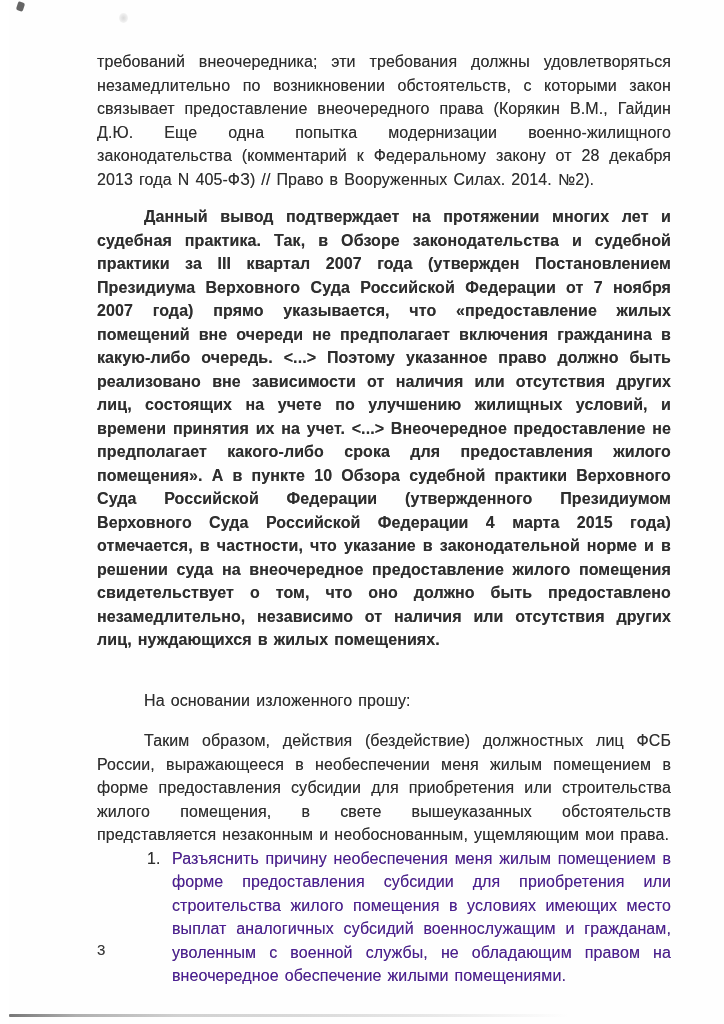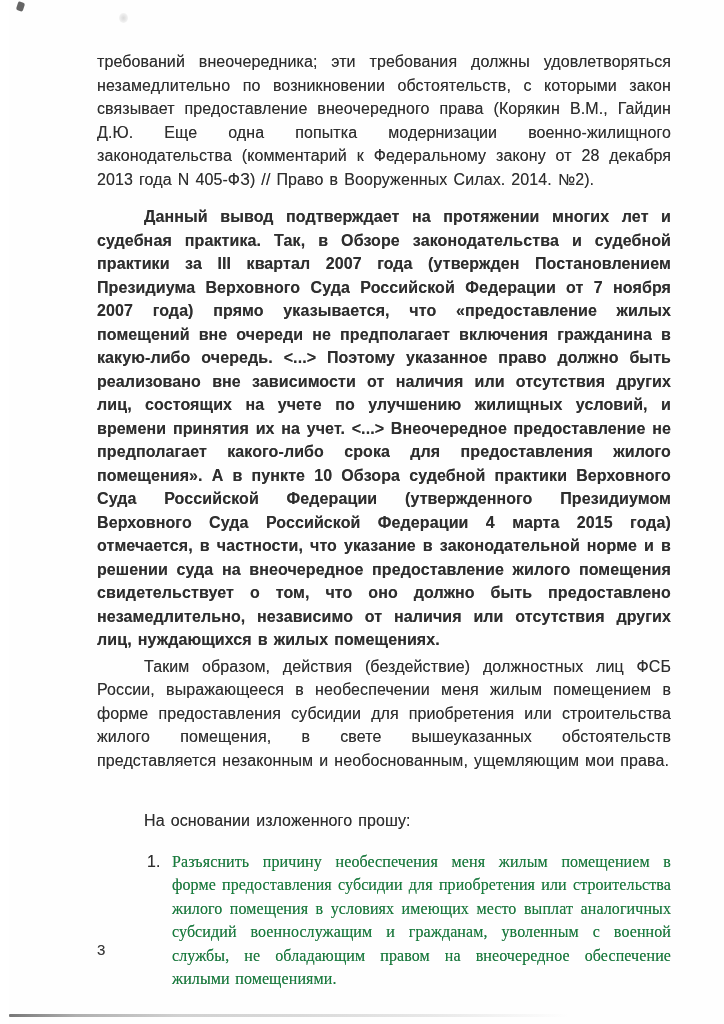--- a/index.html
+++ b/index.html
@@ -69,23 +69,22 @@
   }
 
   .list-text {
     flex: 1;
     font-size: 16px;
     line-height: 23.5px;
     text-align: justify;
     text-align-last: left;
     letter-spacing: 0.1px;
     word-spacing: 1.5px;
-    color: #15803d;
+    color: #4c1d95;
     text-shadow: 0 0 0.5px rgba(46,46,46,0.55);
-    font-family: Liberation Serif, serif;
   }
 
   .page-number {
     position: absolute;
     left: 88px;
     top: 941px;
     font-size: 15px;
     color: #3a3a3a;
     text-shadow: 0 0 0.5px rgba(46,46,46,0.5);
   }
@@ -136,23 +135,23 @@
 
   <div class="speck-top-left"></div>
   <div class="smudge-top"></div>
 
   <div class="content">
 
     <p class="para p1">требований внеочередника; эти требования должны удовлетворяться незамедлительно по возникновении обстоятельств, с которыми закон связывает предоставление внеочередного права (Корякин В.М., Гайдин Д.Ю. Еще одна попытка модернизации военно-жилищного законодательства (комментарий к Федеральному закону от 28 декабря 2013 года N 405-ФЗ) // Право в Вооруженных Силах. 2014. №2).</p>
 
     <p class="para indent p2">Данный вывод подтверждает на протяжении многих лет и судебная практика. Так, в Обзоре законодательства и судебной практики за III квартал 2007 года (утвержден Постановлением Президиума Верховного Суда Российской Федерации от 7 ноября 2007 года) прямо указывается, что «предоставление жилых помещений вне очереди не предполагает включения гражданина в какую-либо очередь. &lt;...&gt; Поэтому указанное право должно быть реализовано вне зависимости от наличия или отсутствия других лиц, состоящих на учете по улучшению жилищных условий, и времени принятия их на учет. &lt;...&gt; Внеочередное предоставление не предполагает какого-либо срока для предоставления жилого помещения». А в пункте 10 Обзора судебной практики Верховного Суда Российской Федерации (утвержденного Президиумом Верховного Суда Российской Федерации 4 марта 2015 года) отмечается, в частности, что указание в законодательной норме и в решении суда на внеочередное предоставление жилого помещения свидетельствует о том, что оно должно быть предоставлено незамедлительно, независимо от наличия или отсутствия других лиц, нуждающихся в жилых помещениях.</p>
 
+    <p class="para request-intro">На основании изложенного прошу:</p>
+
     <p class="para indent p3">Таким образом, действия (бездействие) должностных лиц ФСБ России, выражающееся в необеспечении меня жилым помещением в форме предоставления субсидии для приобретения или строительства жилого помещения, в свете вышеуказанных обстоятельств представляется незаконным и необоснованным, ущемляющим мои права.</p>
-
-    <p class="para request-intro">На основании изложенного прошу:</p>
 
     <div class="request-list">
       <div class="list-item">
         <span class="list-marker">1.</span>
         <span class="list-text">Разъяснить причину необеспечения меня жилым помещением в форме предоставления субсидии для приобретения или строительства жилого помещения в условиях имеющих место выплат аналогичных субсидий военнослужащим и гражданам, уволенным с военной службы, не обладающим правом на внеочередное обеспечение жилыми помещениями.</span>
       </div>
     </div>
 
   </div>
 

